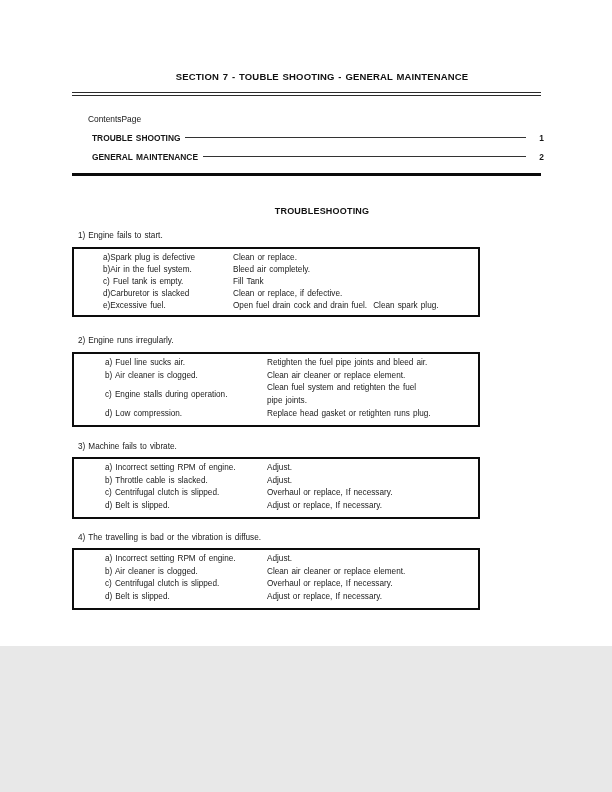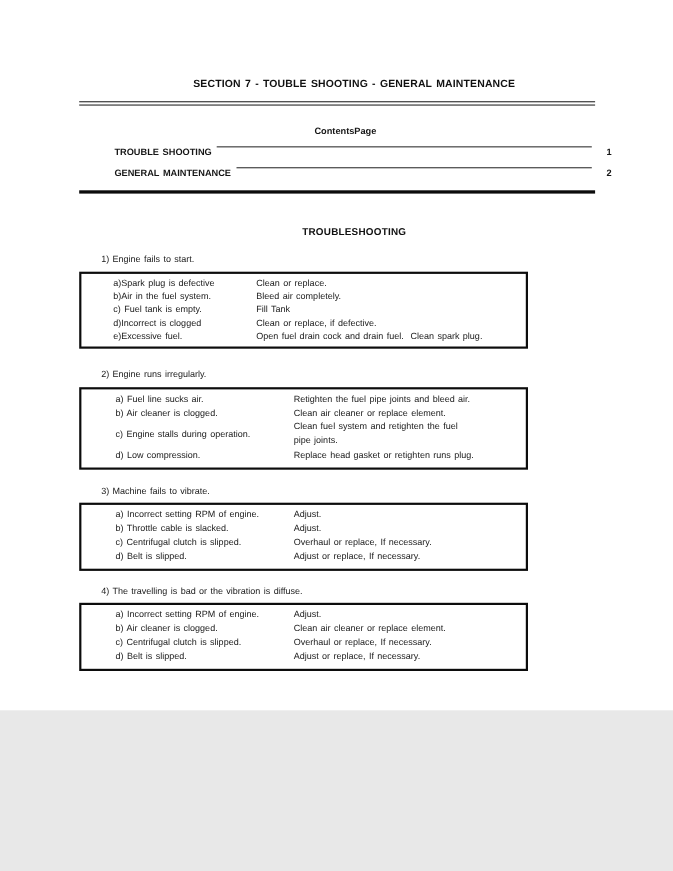--- a/index.html
+++ b/index.html
@@ -35,30 +35,30 @@
     border-bottom: 1.8px solid #2a2a2a;
   }
 
   
   .contents {
     position: absolute;
     left: 88px; top: 114px; width: 452px;
   }
   .contents-head {
     display: flex;
-    justify-content: center;
+    justify-content: flex-start;
     font-size: 8.4px;
-    font-weight: bold;
+    font-weight: normal;
     color: #161616;
   }
   .contents-entry {
     position: absolute;
-    left: 16px; width: 452px;
+    left: 4px; width: 452px;
     display: flex;
-    align-items: flex-start;
+    align-items: center;
     font-size: 8.4px;
     font-weight: bold;
     color: #161616;
   }
   .contents-entry.e0 { top: 19px; }
   .contents-entry.e1 { top: 38px; }
   .contents-entry .label { white-space: nowrap; word-spacing: 1px; }
   .contents-entry .leader {
     flex: 1;
     border-bottom: 1px solid #333;
@@ -85,21 +85,21 @@
   }
 
   .section { position: absolute; left: 72px; width: 410px; }
   .section.s0 { top: 231px; }
   .section.s1 { top: 336px; }
   .section.s2 { top: 442px; }
   .section.s3 { top: 533px; }
 
   .section-heading {
     position: absolute;
-    top: 0; left: 20px;
+    top: 0; left: 6px;
     font-size: 8.2px;
     color: #1a1a1a;
     word-spacing: 0.8px;
     white-space: nowrap;
   }
   .tbox {
     position: absolute;
     left: 0; width: 408px;
     border: 2.3px solid #0c0c0c;
     background: #fff;
@@ -180,21 +180,21 @@
       </div>
       <div class="trow">
         <span class="cause">b)Air in the fuel system.</span>
         <span class="remedy">Bleed air completely.</span>
       </div>
       <div class="trow">
         <span class="cause">c) Fuel tank is empty.</span>
         <span class="remedy">Fill Tank</span>
       </div>
       <div class="trow">
-        <span class="cause">d)Incorrect is clogged</span>
+        <span class="cause">d)Carburetor is slacked</span>
         <span class="remedy">Clean or replace, if defective.</span>
       </div>
       <div class="trow">
         <span class="cause">e)Excessive fuel.</span>
         <span class="remedy">Open fuel drain cock and drain fuel.  Clean spark plug.</span>
       </div>
     </div>
   </div>
 
   <div class="section s1">

